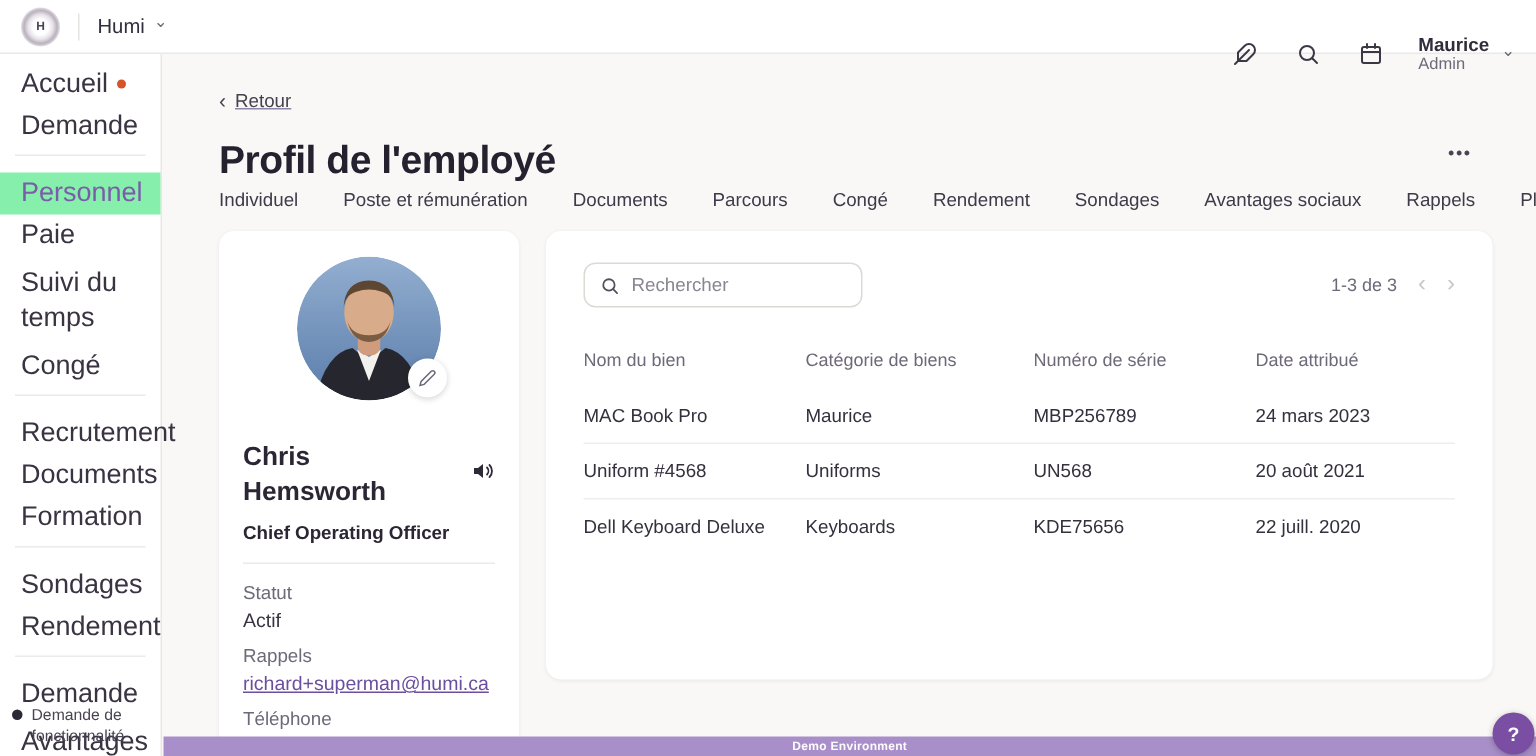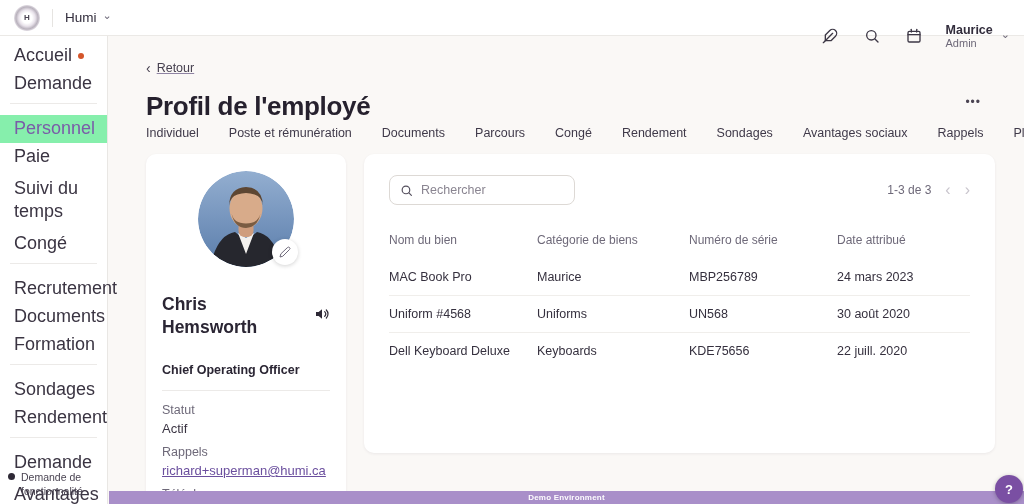--- a/index.html
+++ b/index.html
@@ -58,21 +58,21 @@
   
   .profile-card { width:200px; height:372px; padding:17px 16px; flex:none; overflow:hidden; }
   .avatar-wrap { position:relative; width:96px; margin:0 auto; }
   .avatar { width:96px; height:96px; border-radius:50%; display:block; }
   .edit-badge { position:absolute; right:-4px; bottom:2px; width:26px; height:26px; border-radius:50%;
     background:#fff; box-shadow:0 1px 4px rgba(0,0,0,0.18); display:flex; align-items:center;
     justify-content:center; cursor:pointer; }
   .name-row { display:flex; align-items:center; margin-top:26px;gap:48px; }
   .emp-name { font-size:17.5px; font-weight:700; color:#2b2634; line-height:1.32; width:130px; }
   .speaker { margin-left:auto; cursor:pointer; }
-  .job-title { font-size:12.5px; font-weight:700; color:#2b2634; margin-top:24px; }
+  .job-title { font-size:12.5px; font-weight:700; color:#2b2634; margin-top:9px; }
   .profile-sep { border-top:1px solid #eceae8; margin:13px 0 12px; }
   .field { margin-bottom:9px; }
   .field .f-label { font-size:12.5px; color:#6e6979; margin-bottom:4px; }
   .field .f-value { font-size:13px; color:#3a3442; }
   .field .f-link { color:#6b4f9e; text-decoration:underline; cursor:pointer; word-break:break-all; }
 
   
   .assets-card { flex:1; height:299px; padding:21px 25px; }
   .assets-top { display:flex; align-items:center; }
   .search-box { width:186px; height:30px; border:1px solid #ddd9d5; border-radius:8px; background:#fff;
@@ -313,21 +313,21 @@
           <div class="t-cell">MAC Book Pro</div>
           <div class="t-cell">Maurice</div>
           <div class="t-cell">MBP256789</div>
           <div class="t-cell">24 mars 2023</div>
         </div>
         <div class="t-line"></div>
         <div class="t-row">
           <div class="t-cell">Uniform #4568</div>
           <div class="t-cell">Uniforms</div>
           <div class="t-cell">UN568</div>
-          <div class="t-cell">30 août 2020</div>
+          <div class="t-cell">20 août 2021</div>
         </div>
         <div class="t-line"></div>
         <div class="t-row">
           <div class="t-cell">Dell Keyboard Deluxe</div>
           <div class="t-cell">Keyboards</div>
           <div class="t-cell">KDE75656</div>
           <div class="t-cell">22 juill. 2020</div>
         </div>
       </div>
     </section>

